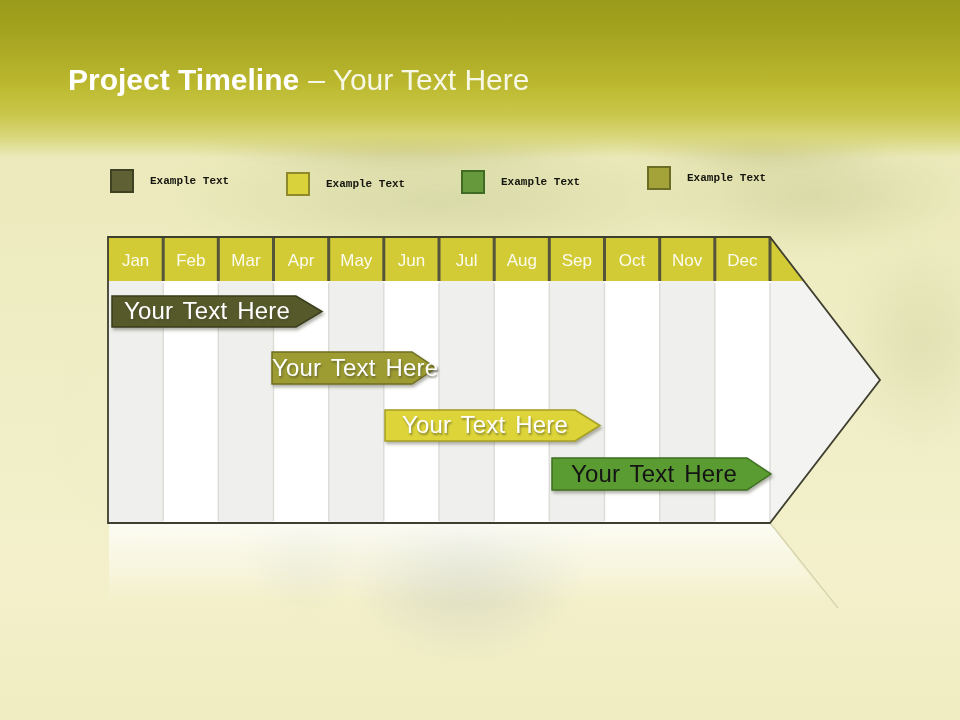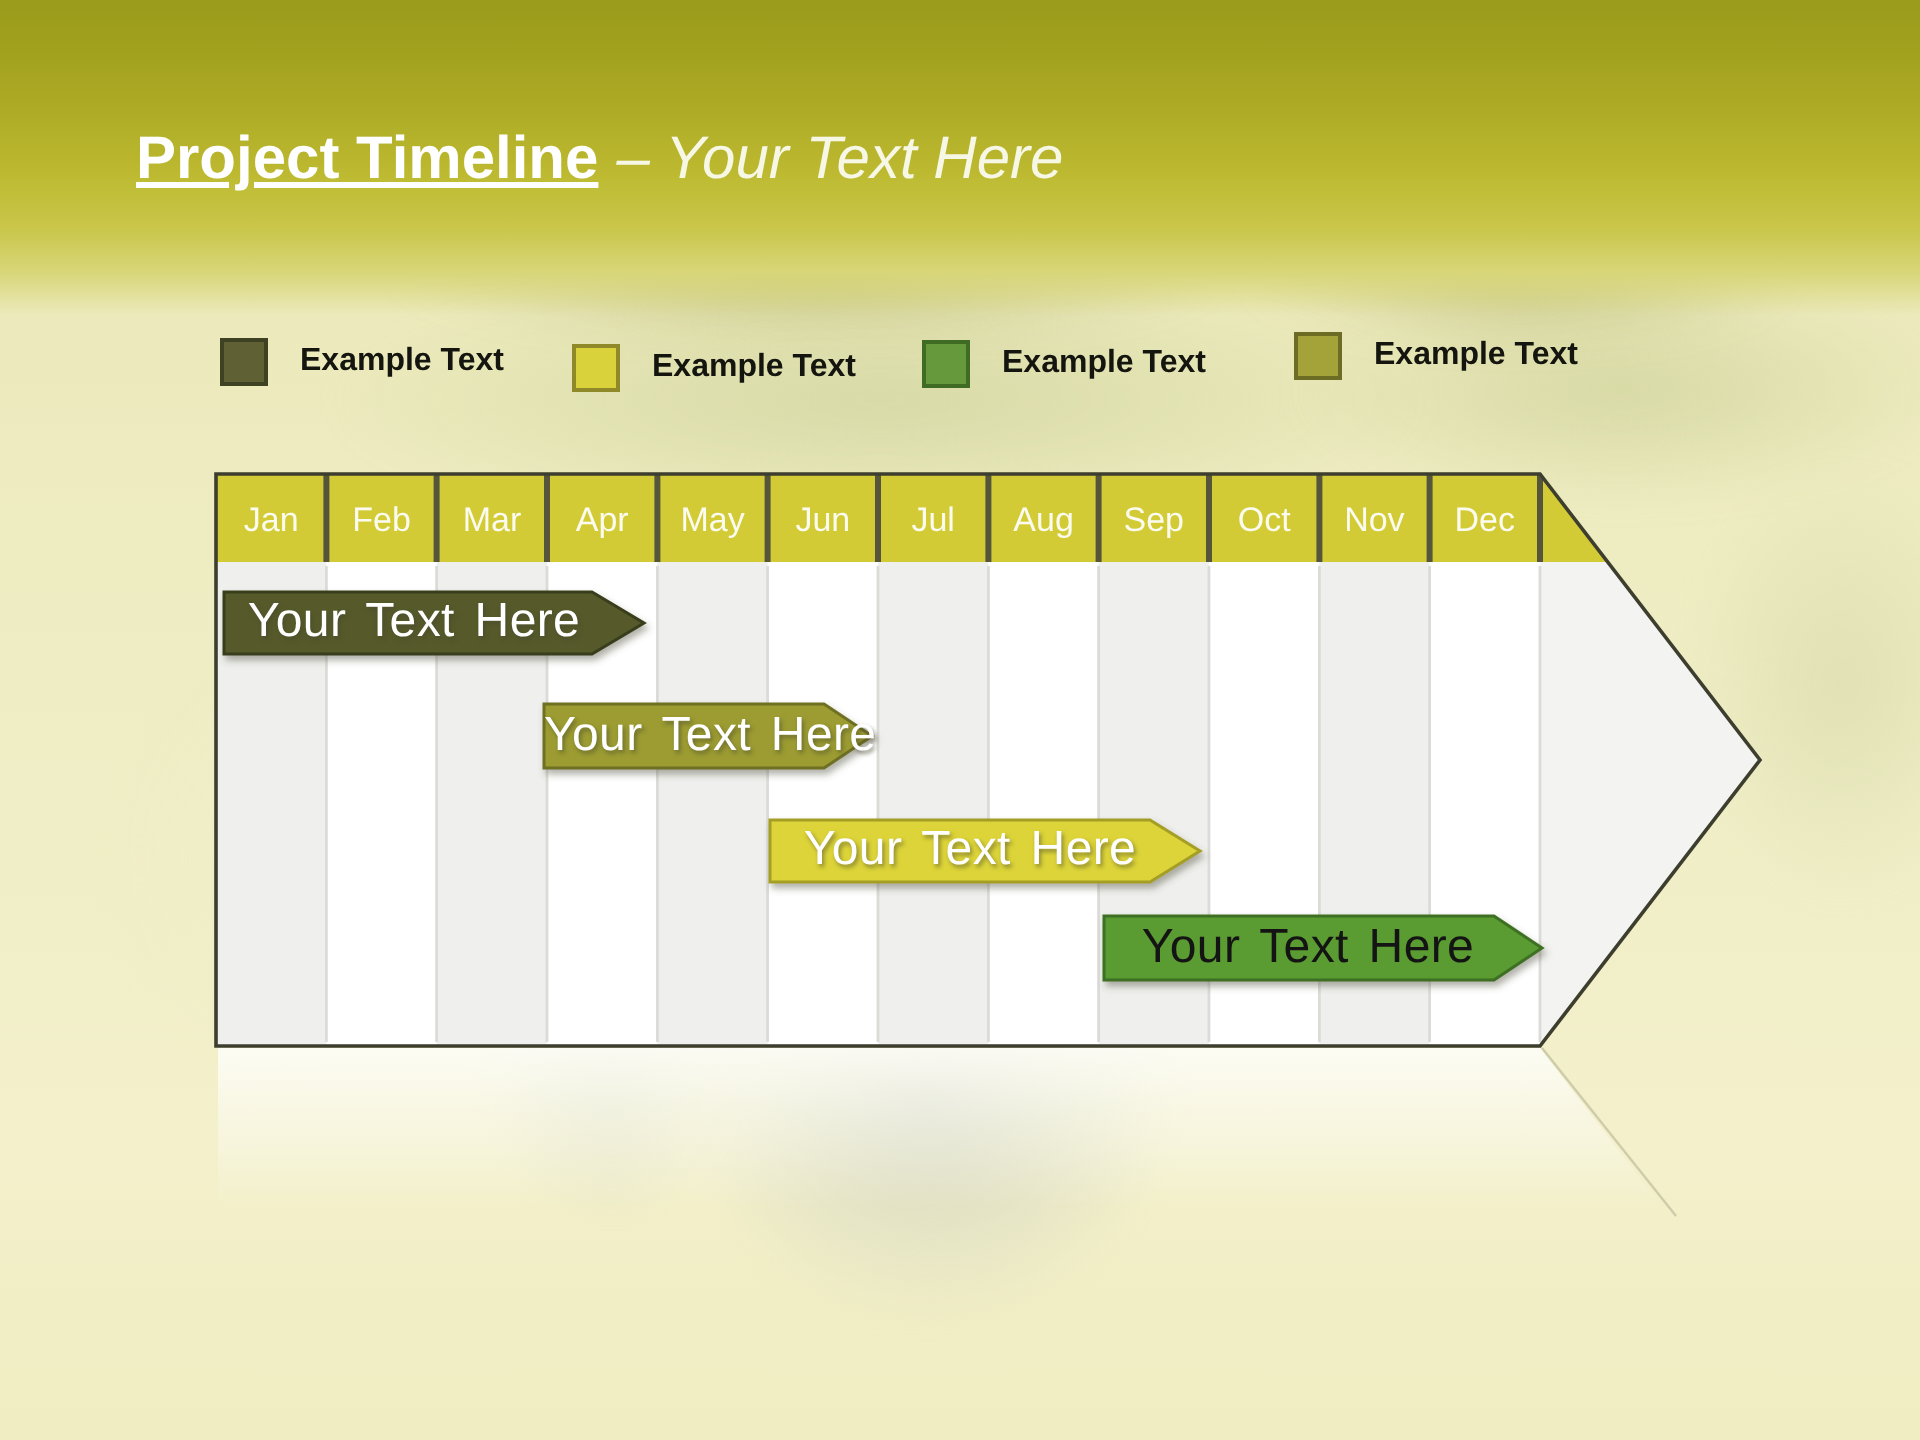--- a/index.html
+++ b/index.html
@@ -17,34 +17,34 @@
   .b4{left:846px;top:236px;width:150px;height:210px;background:radial-gradient(ellipse,rgba(213,216,168,.6),rgba(213,216,168,0) 72%);}
   .b5{left:340px;top:500px;width:250px;height:165px;background:radial-gradient(ellipse at 50% 25%,rgba(205,208,190,.85),rgba(205,208,190,0) 70%);filter:blur(6px);}
   .b6{left:240px;top:498px;width:130px;height:115px;background:radial-gradient(ellipse at 50% 20%,rgba(206,209,188,.6),rgba(206,209,188,0) 70%);filter:blur(6px);}
   .b7{left:60px;top:330px;width:160px;height:200px;background:radial-gradient(ellipse,rgba(240,238,200,.8),rgba(240,238,200,0) 70%);}
 
   .top-band{
     position:absolute;left:0;top:0;width:960px;height:158px;
     background:linear-gradient(180deg,#9a9b1b 0%,#a3a21f 18%,#b0ad27 38%,#bdba31 55%,#c9c64a 72%,#d8d678 86%,rgba(232,230,160,0) 100%);
   }
   .title{position:absolute;left:68px;top:62px;margin:0;font-size:30px;line-height:36px;color:#ffffff;white-space:nowrap;}
-  .t-main{font-weight:bold;text-decoration:underline;}
-  .t-suffix{font-weight:normal;color:#f7f7e6;margin-left:9px;font-style:italic;}
+  .t-main{font-weight:bold;}
+  .t-suffix{font-weight:normal;color:#f7f7e6;margin-left:9px;}
 
   .legend-item{position:absolute;display:flex;align-items:center;}
   .li1{left:110px;top:169px;}
   .li2{left:286px;top:172px;}
   .li3{left:461px;top:170px;}
   .li4{left:647px;top:166px;}
   .swatch{width:20px;height:20px;border:2px solid #444;flex:none;}
   .sw1{background:#5f6134;border-color:#3f4222;}
   .sw2{background:#d9d23b;border-color:#8f892a;}
   .sw3{background:#66993c;border-color:#3f6b22;}
   .sw4{background:#a3a339;border-color:#6c6c25;}
-  .legend-label{font-size:16px;font-weight:bold;color:#15150f;margin-left:16px;white-space:nowrap;}
+  .legend-label{font-size:11px;font-weight:bold;color:#15150f;margin-left:16px;white-space:nowrap;font-family:Liberation Mono, monospace;}
 
   .chart-svg{position:absolute;left:0;top:0;width:960px;height:720px;}
   .month{font-family:"Liberation Sans",sans-serif;font-size:17px;fill:#fbfbef;text-anchor:middle;}
 
   .bar-label{
     position:absolute;text-align:center;font-size:24px;line-height:22px;color:#ffffff;
     letter-spacing:.2px;word-spacing:3px;white-space:nowrap;
     text-shadow:1px 1.5px 2px rgba(70,70,45,.55);
   }
   .bl1{left:112px;top:300px;width:190px;}

